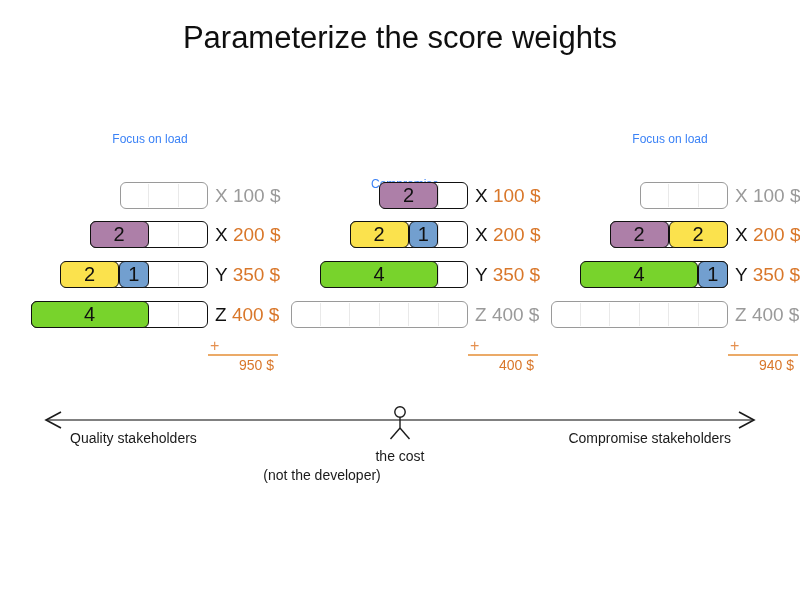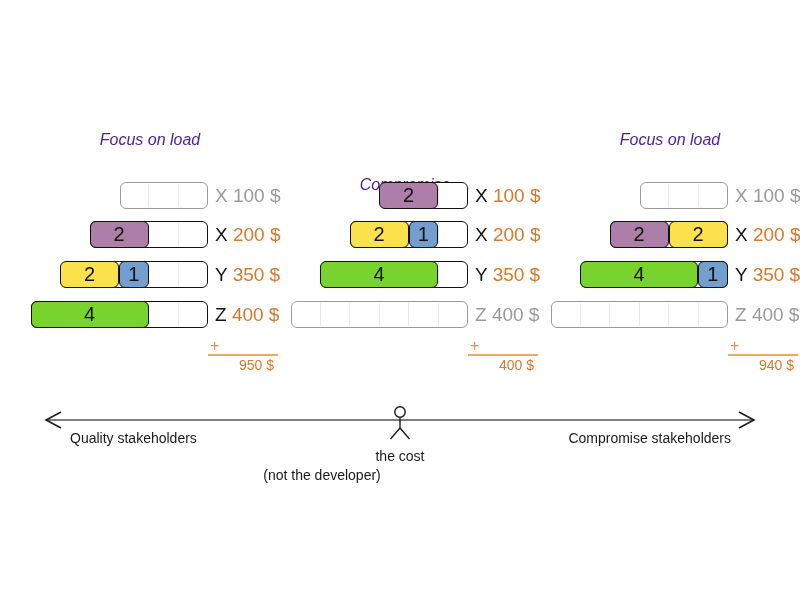--- a/index.html
+++ b/index.html
@@ -3,21 +3,21 @@
 <meta charset="utf-8">
 <style>
   html,body{margin:0;padding:0;background:#fff;}
   #canvas{
     position:relative;width:800px;height:600px;background:#ffffff;overflow:hidden;
     font-family:"Liberation Sans",sans-serif;color:#111;
   }
   .abs{position:absolute;}
   #title{top:21px;left:0;width:800px;text-align:center;font-size:31px;line-height:34px;color:#0f0f0f;}
   #subtitle{top:70px;left:0;width:800px;text-align:center;font-size:14px;line-height:16px;color:#1a1a1a;}
-  .panel-heading{top:131px;width:260px;text-align:center;font-size:16px;line-height:17px;color:#4c1d95;font-style:italic;}
+  .panel-heading{top:131px;width:260px;text-align:center;font-size:12px;line-height:17px;color:#3b82f6;}
   .track{
     position:absolute;height:27px;background:#fff;border-radius:6px;box-sizing:border-box;
   }
   .track.used{border:1.5px solid #111;}
   .track.unused{border:1px solid #9a9a9a;}
   .cell-divider{position:absolute;top:1px;bottom:1px;width:1px;background:#e9e9e9;}
   .seg{
     position:absolute;height:27px;border-radius:6px;border:1.5px solid #111;box-sizing:border-box;
     display:flex;align-items:center;justify-content:center;
     font-size:20px;color:#111;
@@ -34,20 +34,21 @@
   #quality-label{left:70px;top:431px;}
   #financial-label{right:69px;top:431px;}
   #user-label-1{left:0;width:800px;text-align:center;top:449px;}
   #user-label-2{left:0;width:644px;text-align:center;top:468px;}
 </style>
 </head>
 <body>
 
 <div id="canvas">
 
+  <div id="title" class="abs">Parameterize the score weights</div>
 
   <div id="panels-root">
       <div class="abs panel-heading" style="left: 20px;">Focus on load</div>
       <div class="track unused" style="left: 119.5px; top: 182px; width: 88.5px;">
         <div class="cell-divider" style="left: 27.5px;"></div>
         <div class="cell-divider" style="left: 57px;"></div>
       </div>
       <div class="row-label unused" style="left: 215px; top: 188px;"><span class="res">X</span> <span class="cost">100 $</span></div>
       <div class="track used" style="left: 90px; top: 221px; width: 118px;">
         <div class="cell-divider" style="left: 27.5px;"></div>

